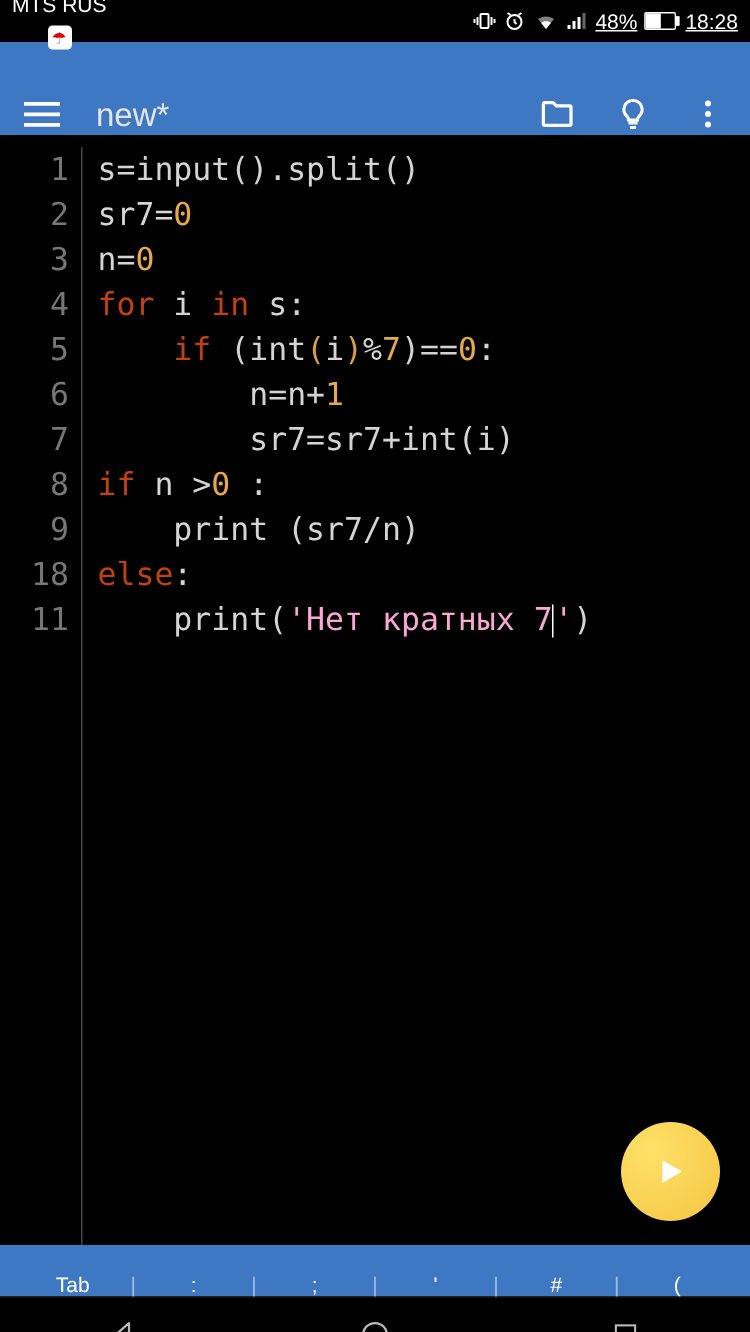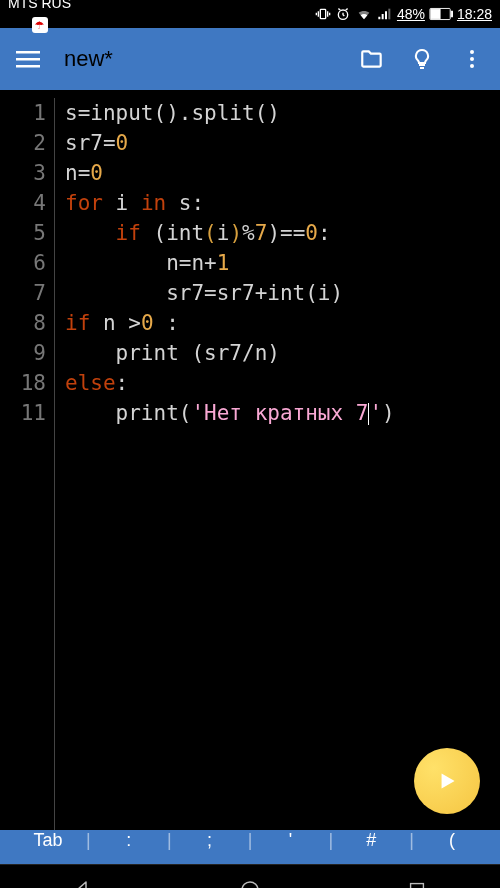--- a/index.html
+++ b/index.html
@@ -22,23 +22,23 @@
       font-size: 14px;
     }
     .status-left { display: flex; align-items: center; gap: 6px; flex-direction: column; }
     .status-right { display: flex; align-items: center; gap: 4px; text-decoration: underline; }
     .status-icon { display: inline-flex; align-items: center; }
     .umbrella { width:16px; height:16px; border-radius:3px; background:#fff; display:flex; align-items:center; justify-content:center; font-size:11px; color:#d00; }
     .app-bar {
       height: 62px;
       background: #3f78c2;
       display: flex;
-      align-items: center;
+      align-items: flex-end;
       padding: 0 14px;
-      color: #000000;
+      color: #e5e5e5;
       gap: 22px;
     }
     .app-bar .title { flex: 1; font-size: 22px; font-weight: 400; }
     .app-icon { width: 28px; height: 28px; display: inline-flex; align-items: center; justify-content: center; }
     .editor {
       background: #000;
       color: #ccc;
       height: 740px;
       display: flex;
       font-family: Menlo, Consolas, "DejaVu Sans Mono", monospace;
@@ -62,24 +62,24 @@
     .code { white-space: pre; color: #d4d4d4; }
     .tok-kw { color: #c2410c; }
     .tok-num { color: #e6a94a; }
     .tok-str { color: #f9a8d4; }
     .tok-paren-active { color: #d7a03e; }
     .cursor { display:inline-block; width:1px; height:22px; background:#fff; vertical-align:middle; }
     .toolbar {
       height: 34px;
       background: #3f78c2;
       display: flex;
-      align-items: flex-start;
+      align-items: flex-end;
       color: #fff;
       padding: 0 10px;
-      font-size: 18px;
+      font-size: 14px;
     }
     .toolbar .slot { flex:1; display:flex; align-items:center; justify-content:center; gap:12px; }
     .toolbar .sep { color: rgba(255,255,255,0.5); }
     .fab {
       position: absolute;
       right: 20px;
       bottom: 74px;
       width: 66px;
       height: 66px;
       border-radius: 50%;

